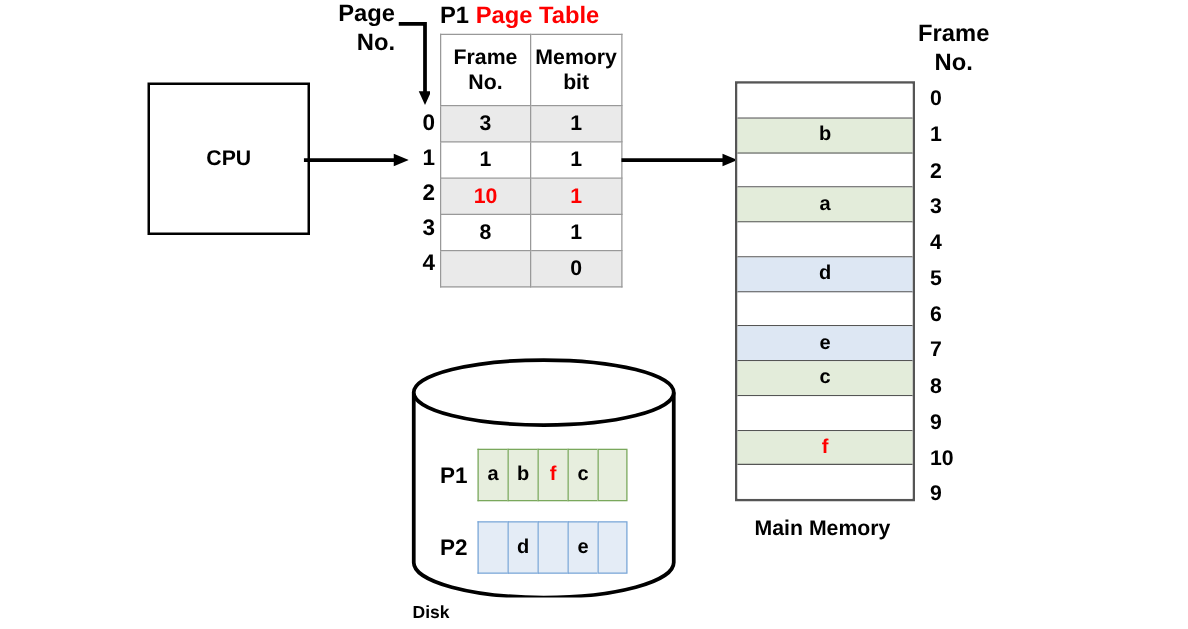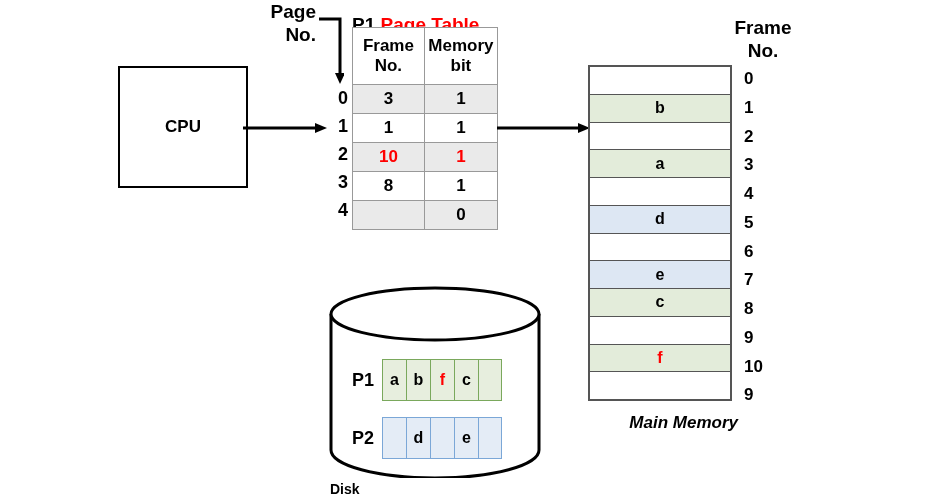--- a/index.html
+++ b/index.html
@@ -13,21 +13,21 @@
                  line-height:23px;text-align:right;}
   #page-no-arrow{left:318px;top:16px;width:26px;height:70px;}
 
   
   #cpu-box{left:118px;top:66px;width:126px;height:118px;border:2px solid #000;
            background:#fff;font-size:17px;font-weight:bold;line-height:22px;
            }
   #cpu-arrow{left:243px;top:118px;width:84px;height:20px;}
 
   
-  #pt-title{left:352px;top:14px;width:148px;font-size:19px;font-weight:bold;
+  #pt-title{left:352px;top:2px;width:148px;font-size:19px;font-weight:bold;
             white-space:nowrap;}
   #pt-title .red{color:#ff0000;}
   #pt-index-col{left:326px;top:84px;width:22px;}
   .pt-index{height:28px;line-height:28px;text-align:right;font-size:18px;font-weight:bold;}
   #page-table{left:352px;top:27px;width:146px;border-collapse:collapse;
               border:1px solid #999;}
   #page-table td,#page-table th{border:1px solid #999;width:73px;text-align:center;
               font-size:17px;font-weight:bold;padding:0;background:#fff;}
   #page-table th{height:56px;line-height:20px;font-weight:bold;}
   #page-table td{height:28px;}
@@ -44,22 +44,22 @@
                background:#fff;}
   .mem-row{height:26.75px;border-bottom:1px solid #555;font-size:16px;
            font-weight:bold;background:#fff;}
   .mem-row:last-child{border-bottom:none;}
   .mem-row.green{background:#e3ecda;}
   .mem-row.blue{background:#dde7f3;}
   .mem-row.red{color:#ff0000;}
   #frame-index-col{left:744px;top:65px;width:40px;}
   .frame-index{height:28.75px;line-height:28.75px;font-size:17px;font-weight:bold;
                text-align:left;}
-  #main-memory-caption{left:578px;top:413px;width:160px;text-align:right;
-                       font-size:17px;font-weight:bold;font-style:italic;}
+  #main-memory-caption{left:578px;top:413px;width:160px;text-align:center;
+                       font-size:17px;font-weight:bold;}
 
   
   #disk{left:328px;top:286px;width:214px;height:192px;}
   #disk-rows{left:352px;top:358px;width:152px;}
   .disk-row{display:flex;align-items:center;height:44px;}
   .disk-label{width:30px;font-size:18px;font-weight:bold;text-align:left;}
   .disk-cells{display:flex;height:42px;}
   .disk-cell{width:24px;height:42px;font-size:16px;font-weight:bold;
              box-sizing:border-box;}
   .disk-cells.green .disk-cell{background:#e7eede;border:1px solid #7aa85c;

